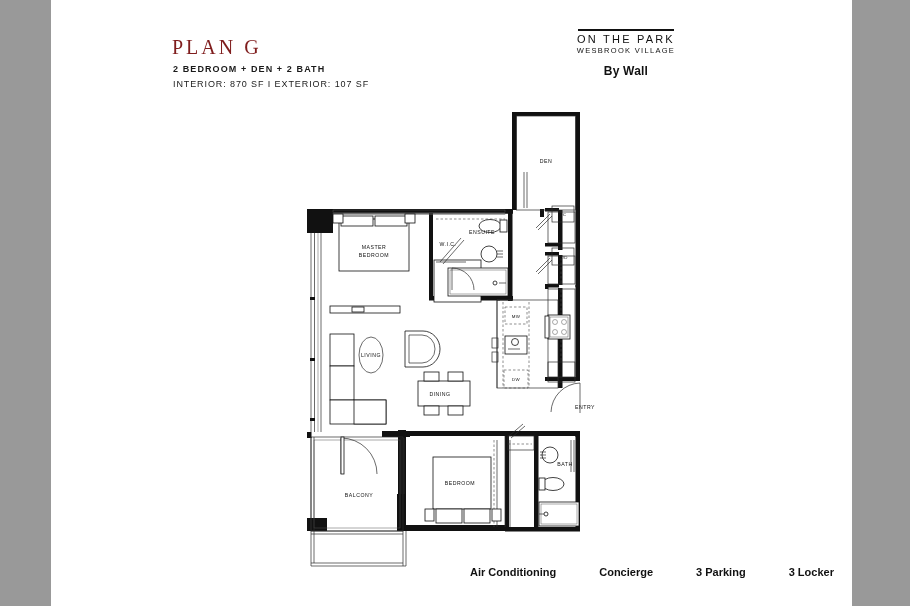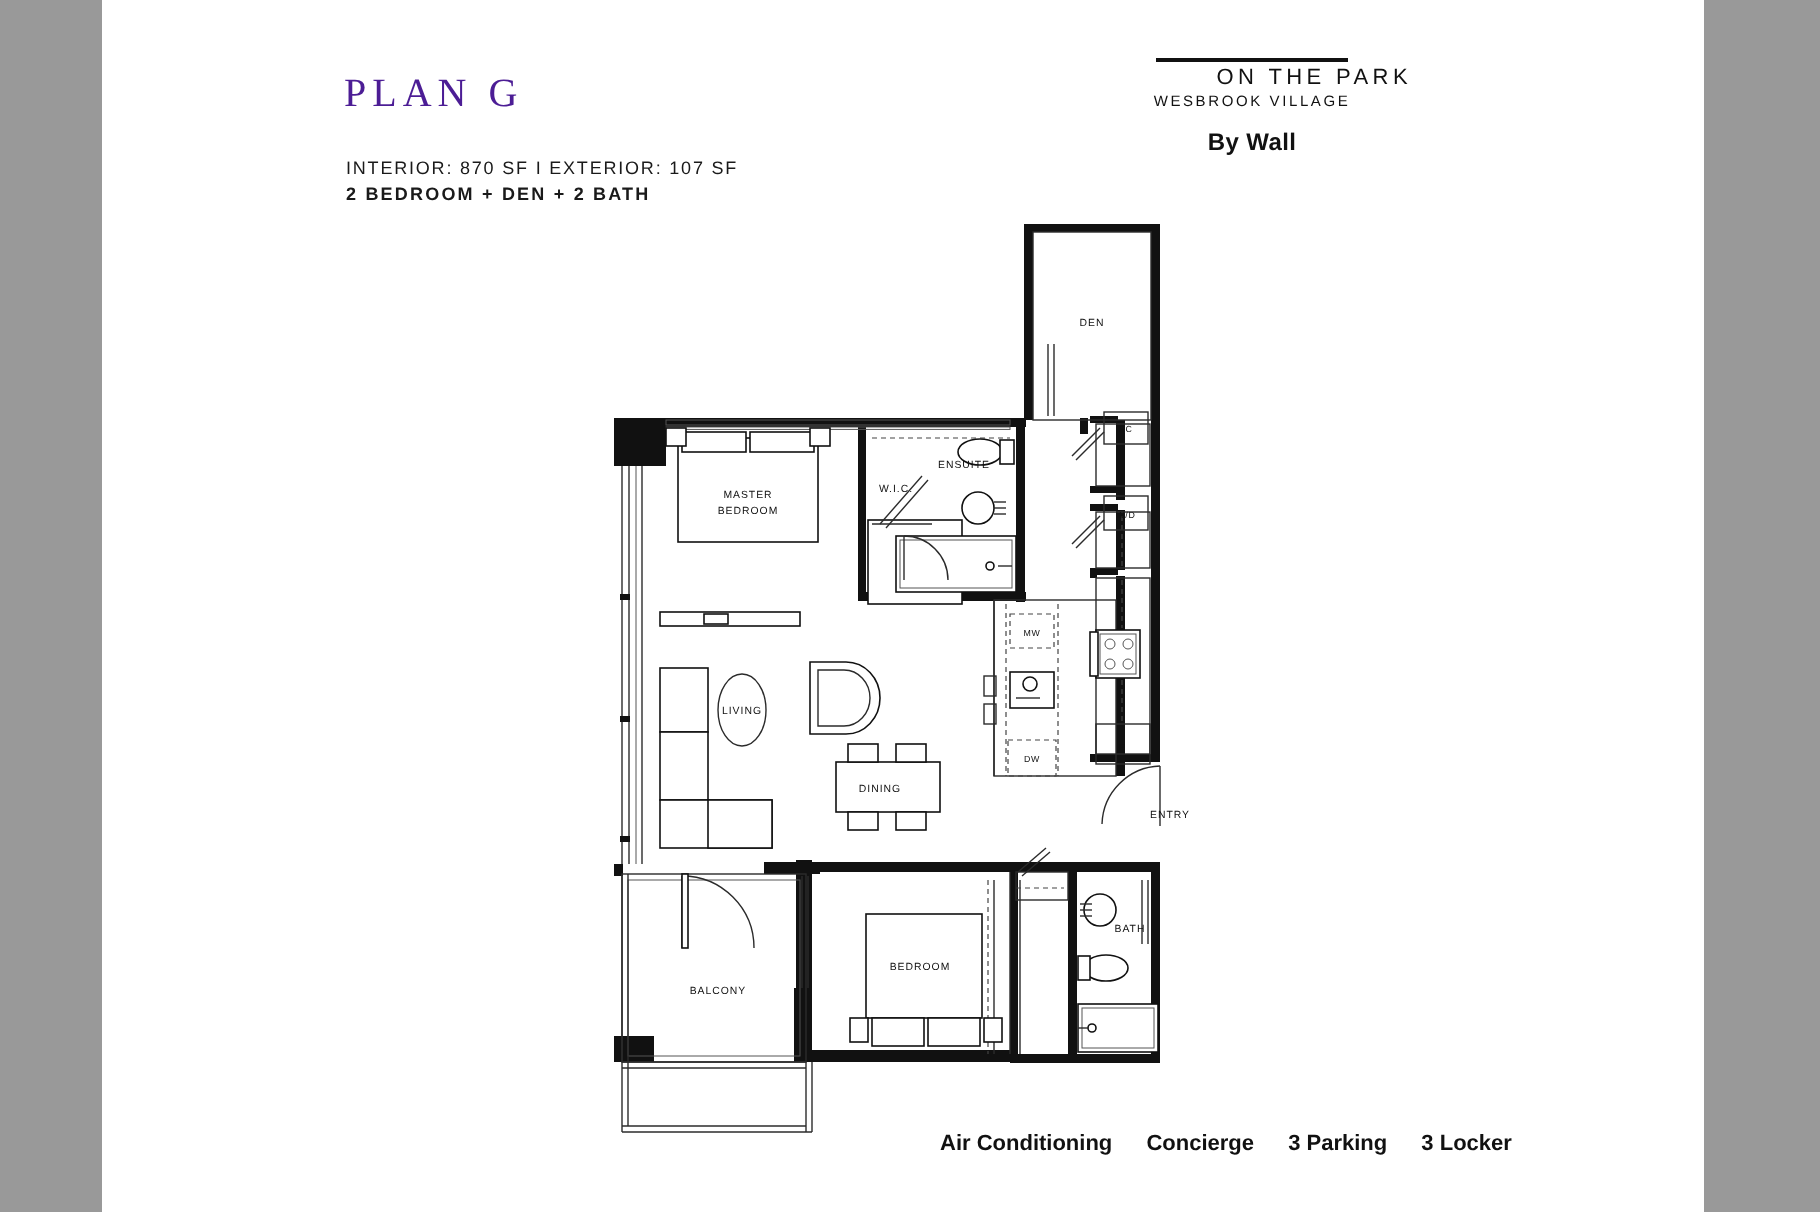--- a/index.html
+++ b/index.html
@@ -14,61 +14,60 @@
   #sheet{
     position:absolute;
     left:51px;top:0;
     width:801px;height:606px;
     background:#ffffff;
   }
   
   #plan-title{
     position:absolute;left:172px;top:36px;
     font-family:"Liberation Serif", serif;
-    font-size:20px;letter-spacing:3px;color:#4c1d95;
+    font-size:20px;letter-spacing:3px;color:#7f1d1d;
     white-space:nowrap;
   }
   #plan-sub1{
     position:absolute;left:173px;top:64px;
     font-size:9px;font-weight:bold;letter-spacing:1.1px;color:#1a1a1a;
     white-space:nowrap;
-    margin-top:28px;
   }
   #plan-sub2{
     position:absolute;left:173px;top:79px;
     font-size:9px;font-weight:normal;letter-spacing:0.9px;color:#1a1a1a;
     white-space:nowrap;
   }
   
   #logo{
     position:absolute;left:546px;top:26px;width:160px;text-align:center;
   }
   #logo-ivy{
     font-family:"Liberation Serif", serif;
     font-size:36px;font-weight:bold;letter-spacing:2px;line-height:1;
     color:#111;
   }
   #logo-rule{
     width:96px;height:1.5px;background:#111;margin:3px auto 2px auto;
   }
   #logo-park{
-    font-size:11px;letter-spacing:2.2px;color:#111;line-height:1.25;text-align:right;
+    font-size:11px;letter-spacing:2.2px;color:#111;line-height:1.25;
   }
   #logo-village{
     font-size:7.5px;letter-spacing:1.3px;color:#111;line-height:1.4;
   }
   #logo-bywall{
     font-size:12px;font-weight:bold;color:#111;margin-top:7px;letter-spacing:0.2px;
   }
   
   #features{
     position:absolute;left:470px;top:566px;
     font-size:11px;font-weight:bold;color:#111;white-space:nowrap;
   }
-  #features span{margin-right:14px;}
+  #features span{margin-right:40px;}
   #features span:last-child{margin-right:0;}
 
   
   #plan{
     position:absolute;left:0;top:0;width:910px;height:606px;
   }
   #plan svg{display:block;}
   .w{fill:#111;}
   .thin{stroke:#2b2b2b;stroke-width:0.7;fill:none;}
   .hair{stroke:#555;stroke-width:0.5;fill:none;}

